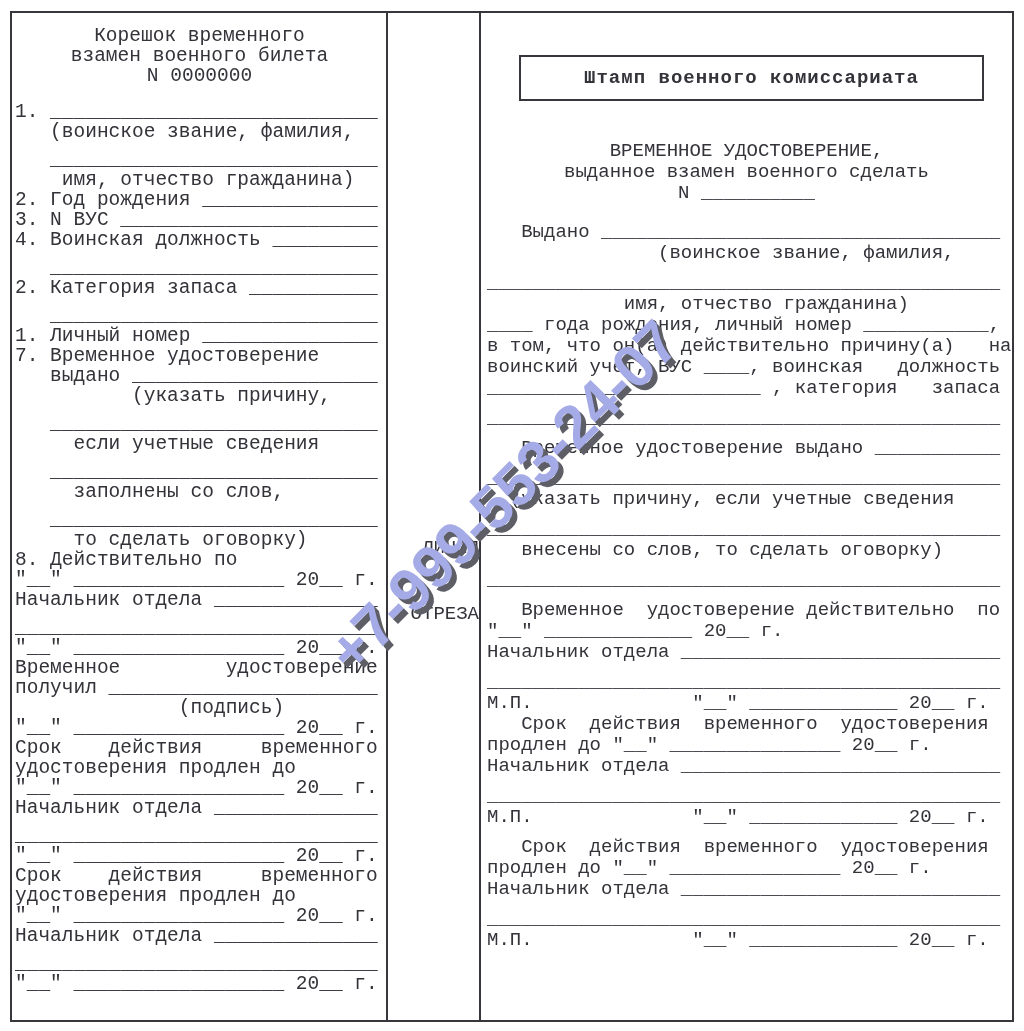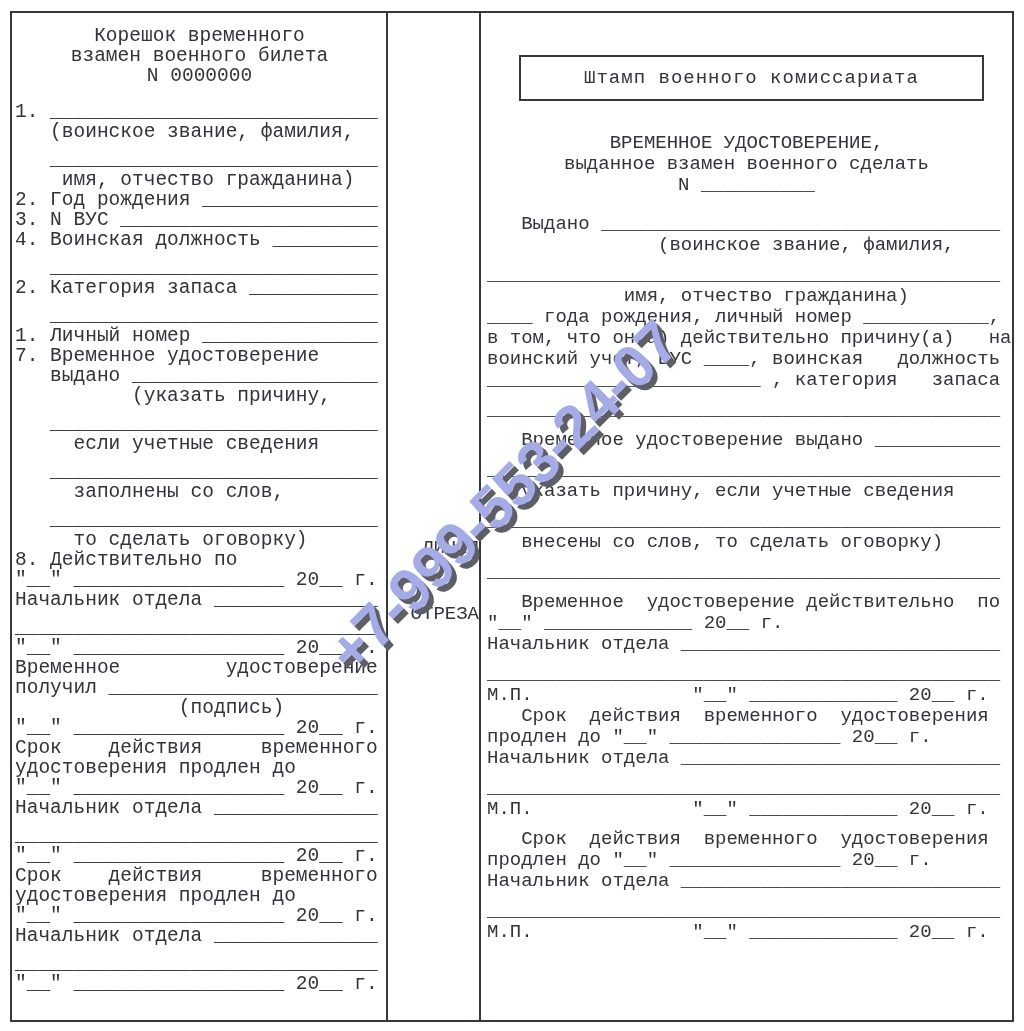--- a/index.html
+++ b/index.html
@@ -61,23 +61,24 @@
     margin: 30px 22px 0 32px;
     height: 46px;
     border: 2px solid #36363c;
     box-sizing: border-box;
     display: flex;
     align-items: center;
     justify-content: center;
     font-size: 19px;
     letter-spacing: 1px;
     white-space: pre;
+    font-weight: bold;
   }
   .col-right .lines {
-    margin-top: 32px;
+    margin-top: 40px;
   }
   .line {
     white-space: pre;
     height: 20px;
     line-height: 20px;
   }
   .col-right .line {
     height: 21px;
     line-height: 21px;
   }

